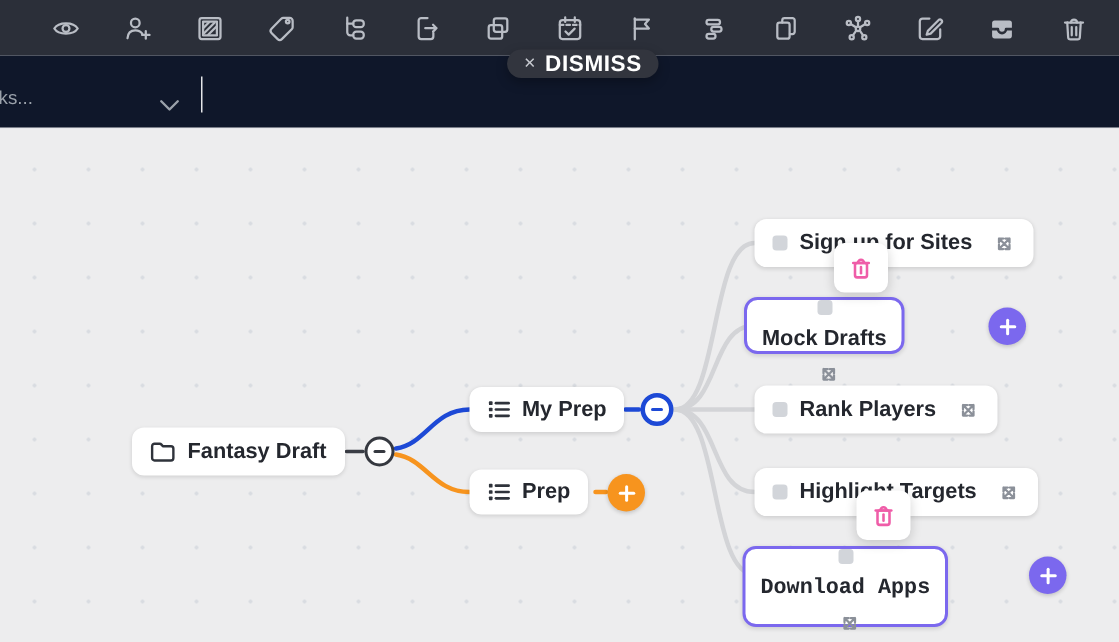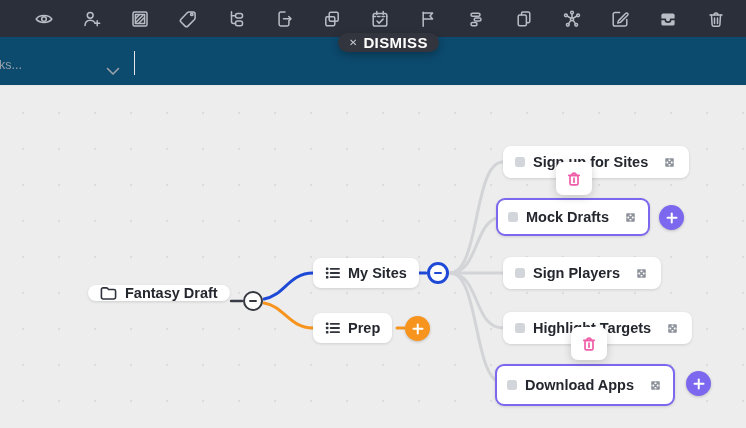--- a/index.html
+++ b/index.html
@@ -8,21 +8,21 @@
 
   
   .toolbar{position:absolute;left:0;top:0;width:746px;height:37px;background:#2b2f39;
     display:flex;align-items:center;padding-left:34px;gap:28px;}
   .tbtn{width:20px;height:20px;padding:0;border:none;background:transparent;cursor:pointer;
     display:flex;align-items:center;justify-content:center;flex:0 0 auto;}
   .tbtn svg{width:20px;height:20px;stroke:#b9bdc5;fill:none;stroke-width:1.5;
     stroke-linecap:round;stroke-linejoin:round;}
 
   
-  .subbar{position:absolute;left:0;top:37px;width:746px;height:49px;background:#0c4a6e;
+  .subbar{position:absolute;left:0;top:37px;width:746px;height:49px;background:#0f172a;
     border-bottom:1px solid #e7e8ea;}
   .filter-label{position:absolute;left:-1px;top:21px;font-size:12.5px;color:#9aa1aa;}
   .chevron{position:absolute;left:106px;top:25px;width:14px;height:9px;cursor:pointer;}
   .chevron svg{width:14px;height:9px;stroke:#9aa1aa;fill:none;stroke-width:1.6;
     stroke-linecap:round;stroke-linejoin:round;}
   .vdivider{position:absolute;left:134px;top:14px;width:1px;height:24px;background:#e4e5e8;}
   .purple-seg{position:absolute;left:420px;top:6px;width:13px;height:4px;border-radius:3px;background:#5b51e3;}
 
   
   .dismiss{position:absolute;left:338px;top:33px;height:19px;padding:0 11px;border:none;
@@ -33,21 +33,21 @@
 
   
   .canvas{position:absolute;left:0;top:86px;width:746px;height:342px;background-color:#ededee;
     background-image:radial-gradient(#d9dce1 1.1px,transparent 1.3px);
     background-size:36px 36px;background-position:5px 9px;}
   .edges{position:absolute;left:0;top:0;z-index:1;pointer-events:none;}
 
   .node{position:absolute;background:#ffffff;border-radius:8px;display:flex;align-items:center;
     padding:0 12px;gap:8px;box-shadow:0 1px 3px rgba(0,0,0,.13);z-index:2;cursor:pointer;
     font-weight:bold;font-size:14.5px;color:#24272e;white-space:nowrap;}
-  .node.selected{border:2px solid #7b68ee;border-radius:9px;padding:0 10px;}
+  .node.selected{border:2px solid #7b68ee;border-radius:9px;padding:0 10px;flex-direction:column;}
   .node .sq{width:10px;height:10px;border-radius:2.5px;background:#d2d5da;flex:0 0 auto;}
   .node .expand{margin-left:6px;width:15px;height:15px;flex:0 0 auto;cursor:pointer;}
   .node .expand svg{width:15px;height:15px;stroke:#8b9099;fill:none;stroke-width:1.5;
     stroke-linecap:round;stroke-linejoin:round;}
   .node .nicon svg{display:block;}
 
   .ctrl{position:absolute;border-radius:50%;z-index:4;cursor:pointer;display:flex;
     align-items:center;justify-content:center;}
   .ctrl-minus-dark{left:243px;top:205px;width:20px;height:20px;background:#fff;border:2.5px solid #35383f;}
   .ctrl-minus-dark::before{content:"";width:8px;height:2px;background:#35383f;border-radius:1px;}
@@ -200,21 +200,21 @@
     <path d="M417,187 L426,187" stroke="#1d49d6" stroke-width="3" fill="none" stroke-linecap="round"></path>
     <path d="M397,242 L404,242" stroke="#f7941e" stroke-width="3" fill="none" stroke-linecap="round"></path>
 
     <path d="M450,187 C480,187 473,76 503,76" stroke="#d3d4d7" stroke-width="3" fill="none" stroke-linecap="round"></path>
     <path d="M450,187 C480,187 473,131 503,131" stroke="#d3d4d7" stroke-width="3" fill="none" stroke-linecap="round"></path>
     <path d="M450,187 L503,187" stroke="#d3d4d7" stroke-width="3" fill="none" stroke-linecap="round"></path>
     <path d="M450,187 C480,187 473,242 503,242" stroke="#d3d4d7" stroke-width="3" fill="none" stroke-linecap="round"></path>
     <path d="M450,187 C480,187 473,297 503,297" stroke="#d3d4d7" stroke-width="3" fill="none" stroke-linecap="round"></path>
   </svg>
 
-  <div class="node" style="left:88px;top:199px;height:16px;">
+  <div class="node" style="left:88px;top:199px;height:32px;">
     <span class="nicon">
         <svg width="17" height="15" viewBox="0 0 18 15" fill="none" stroke="#2f333b" stroke-width="1.7" stroke-linejoin="round">
           <path d="M1.5,3.2 A1.7,1.7 0 0 1 3.2,1.5 h3.6 a1.7,1.7 0 0 1 1.3,.6 l1,1.2 h5.7 A1.7,1.7 0 0 1 16.5,5 v6.6 a1.7,1.7 0 0 1 -1.7,1.7 H3.2 a1.7,1.7 0 0 1 -1.7,-1.7 Z"></path>
         </svg>
       </span>
     <span>Fantasy Draft</span>
   </div>
   <div class="ctrl ctrl-minus-dark"></div>
 
   <div class="node" style="left:313px;top:172px;height:30px;">
@@ -225,21 +225,21 @@
             <rect x="1" y="5.7" width="2.6" height="2.6" rx="0.6"></rect>
             <rect x="1" y="10.2" width="2.6" height="2.6" rx="0.6"></rect>
           </g>
           <g stroke="#2f333b" stroke-width="1.9" stroke-linecap="round">
             <path d="M6,2.5 H15"></path>
             <path d="M6,7 H15"></path>
             <path d="M6,11.5 H15"></path>
           </g>
         </svg>
       </span>
-    <span>My Sites</span>
+    <span>My Prep</span>
   </div>
   <div class="ctrl ctrl-minus-blue"></div>
 
   <div class="node" style="left:313px;top:227px;height:30px;">
     <span class="nicon">
         <svg width="15" height="14" viewBox="0 0 16 14">
           <g fill="#2f333b">
             <rect x="1" y="1.2" width="2.6" height="2.6" rx="0.6"></rect>
             <rect x="1" y="5.7" width="2.6" height="2.6" rx="0.6"></rect>
             <rect x="1" y="10.2" width="2.6" height="2.6" rx="0.6"></rect>
@@ -267,35 +267,35 @@
     <span class="sq"></span>
     <span>Mock Drafts</span>
     <span class="expand"><svg viewBox="0 0 15 15">
           <path d="M4,4 L11,11 M11,4 L4,11 M4,6.8 V4 h2.8 M8.2,4 H11 v2.8 M4,8.2 V11 h2.8 M11,8.2 V11 H8.2"></path>
         </svg></span>
   </div>
   <div class="ctrl ctrl-plus plus-purple-1"></div>
 
   <div class="node" style="left:503px;top:171px;height:32px;">
     <span class="sq"></span>
-    <span>Sign Players</span>
+    <span>Rank Players</span>
     <span class="expand"><svg viewBox="0 0 15 15">
           <path d="M4,4 L11,11 M11,4 L4,11 M4,6.8 V4 h2.8 M8.2,4 H11 v2.8 M4,8.2 V11 h2.8 M11,8.2 V11 H8.2"></path>
         </svg></span>
   </div>
 
   <div class="node" style="left:503px;top:226px;height:32px;">
     <span class="sq"></span>
     <span>Highlight Targets</span>
     <span class="expand"><svg viewBox="0 0 15 15">
           <path d="M4,4 L11,11 M11,4 L4,11 M4,6.8 V4 h2.8 M8.2,4 H11 v2.8 M4,8.2 V11 h2.8 M11,8.2 V11 H8.2"></path>
         </svg></span>
   </div>
 
-  <div class="node selected" style="left:495px;top:278px;height:42px;">
+  <div class="node selected" style="left:495px;top:278px;height:54px;font-family:Liberation Mono, monospace;">
     <span class="sq"></span>
     <span>Download Apps</span>
     <span class="expand"><svg viewBox="0 0 15 15">
           <path d="M4,4 L11,11 M11,4 L4,11 M4,6.8 V4 h2.8 M8.2,4 H11 v2.8 M4,8.2 V11 h2.8 M11,8.2 V11 H8.2"></path>
         </svg></span>
   </div>
   <div class="ctrl ctrl-plus plus-purple-2"></div>
 
   <div class="trash-pop" style="left:556px;top:76px;">
     <svg viewBox="0 0 16 16">

